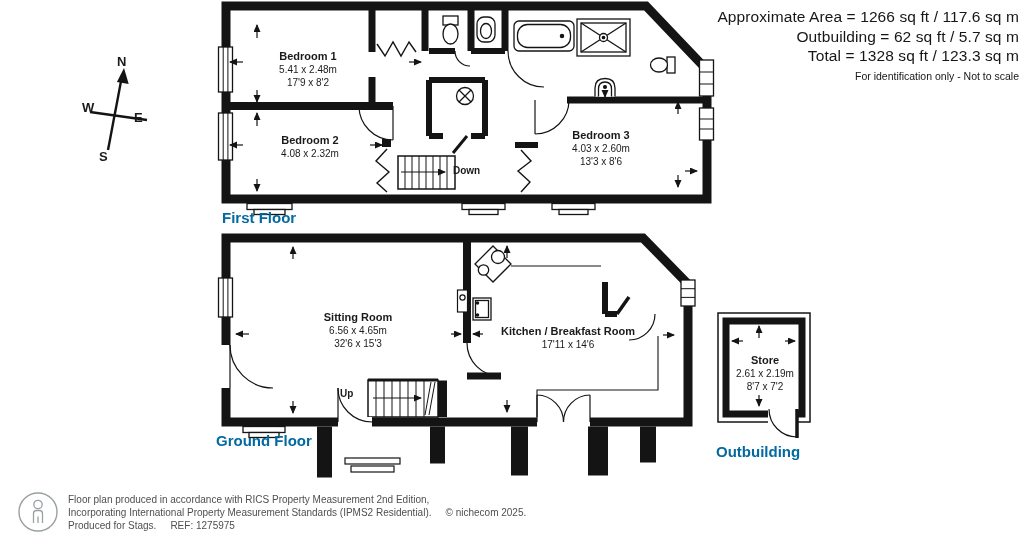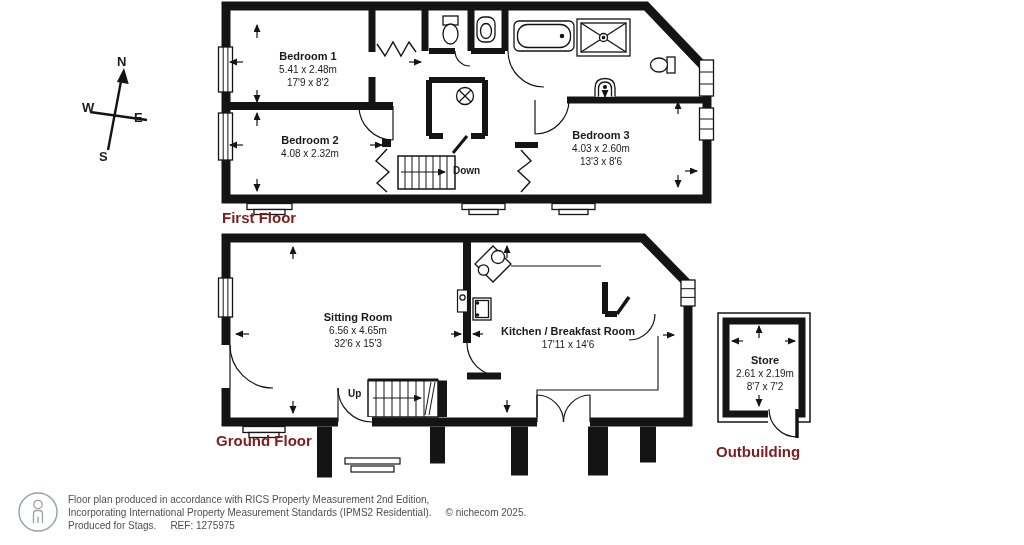--- a/index.html
+++ b/index.html
@@ -12,35 +12,41 @@
 
   
   .area-block { top:7px; right:5px; text-align:right; }
   .area-line { font-size:15.5px; line-height:19.5px; color:#161616; letter-spacing:.1px; }
   .area-note { font-size:10.5px; line-height:13px; margin-top:4px; color:#161616; }
 
   .room-label { text-align:center; width:180px; transform:translateX(-50%); }
   .room-name { font-size:11px; font-weight:bold; line-height:13px; }
   .room-dim  { font-size:10px; line-height:13px; }
 
-  .floor-label { font-size:15px; font-weight:bold; color:#7f1d1d; }
+  .floor-label { font-size:15px; font-weight:bold; color:#0369a1; }
   .stair-label { font-size:10px; font-weight:bold; }
 
   .compass-letter { font-size:13px; font-weight:bold; }
 
   .footer { left:17px; top:489px; display:flex; align-items:flex-start; }
   .footer-text { margin-left:7px; padding-top:4px; font-size:10px; line-height:13px; color:#4f4f4f; }
   .footer-copy { padding-left:14px; }
   .footer-ref  { padding-left:14px; }
 </style>
 </head>
 <body>
 
 <div id="stage">
 
+  <div class="abs area-block">
+    <div class="area-line">Approximate Area = 1266 sq ft / 117.6 sq m</div>
+    <div class="area-line">Outbuilding = 62 sq ft / 5.7 sq m</div>
+    <div class="area-line">Total = 1328 sq ft / 123.3 sq m</div>
+    <div class="area-note">For identification only - Not to scale</div>
+  </div>
 
   <svg class="abs plan" style="left:70px; top:46px;" width="110" height="130" viewBox="0 0 110 130">
     <line x1="38" y1="104" x2="52" y2="30" stroke="#141414" stroke-width="2.4"></line>
     <polygon points="54,22 58.7,38.1 46.9,36.1" fill="#141414"></polygon>
     <line x1="20" y1="66" x2="77" y2="74" stroke="#141414" stroke-width="2.4"></line>
   </svg>
   <div class="abs compass-letter" style="left:117px; top:54px;">N</div>
   <div class="abs compass-letter" style="left:82px;  top:100px;">W</div>
   <div class="abs compass-letter" style="left:134px; top:110px;">E</div>
   <div class="abs compass-letter" style="left:99px;  top:149px;">S</div>
@@ -319,21 +325,21 @@
 
   <div class="abs room-label" style="left:358px; top:311px;">
     <div class="room-name">Sitting Room</div>
     <div class="room-dim">6.56 x 4.65m</div>
     <div class="room-dim">32'6 x 15'3</div>
   </div>
   <div class="abs room-label" style="left:568px; top:325px;">
     <div class="room-name">Kitchen / Breakfast Room</div>
     <div class="room-dim">17'11 x 14'6</div>
   </div>
-  <div class="abs stair-label" style="left:348px; top:388px;">Up</div>
+  <div class="abs stair-label" style="left:340px; top:388px;">Up</div>
   <div class="abs floor-label" style="left:216px; top:432px;">Ground Floor</div>
 
   <svg class="abs plan" style="left:705px; top:305px;" width="115" height="150" viewBox="0 0 115 150">
     <defs>
       <marker id="ah3" orient="auto" markerUnits="userSpaceOnUse" markerWidth="9" markerHeight="8" refX="7" refY="3.5">
         <path d="M0,0 L8,3.5 L0,7 Z" fill="#141414"></path>
       </marker>
     </defs>
     <rect x="13" y="8" width="92" height="109" fill="#ffffff" stroke="#141414" stroke-width="1.5"></rect>
     <path d="M 21 16 H 97 V 109 H 21 Z" fill="#ffffff" stroke="#141414" stroke-width="7"></path>

